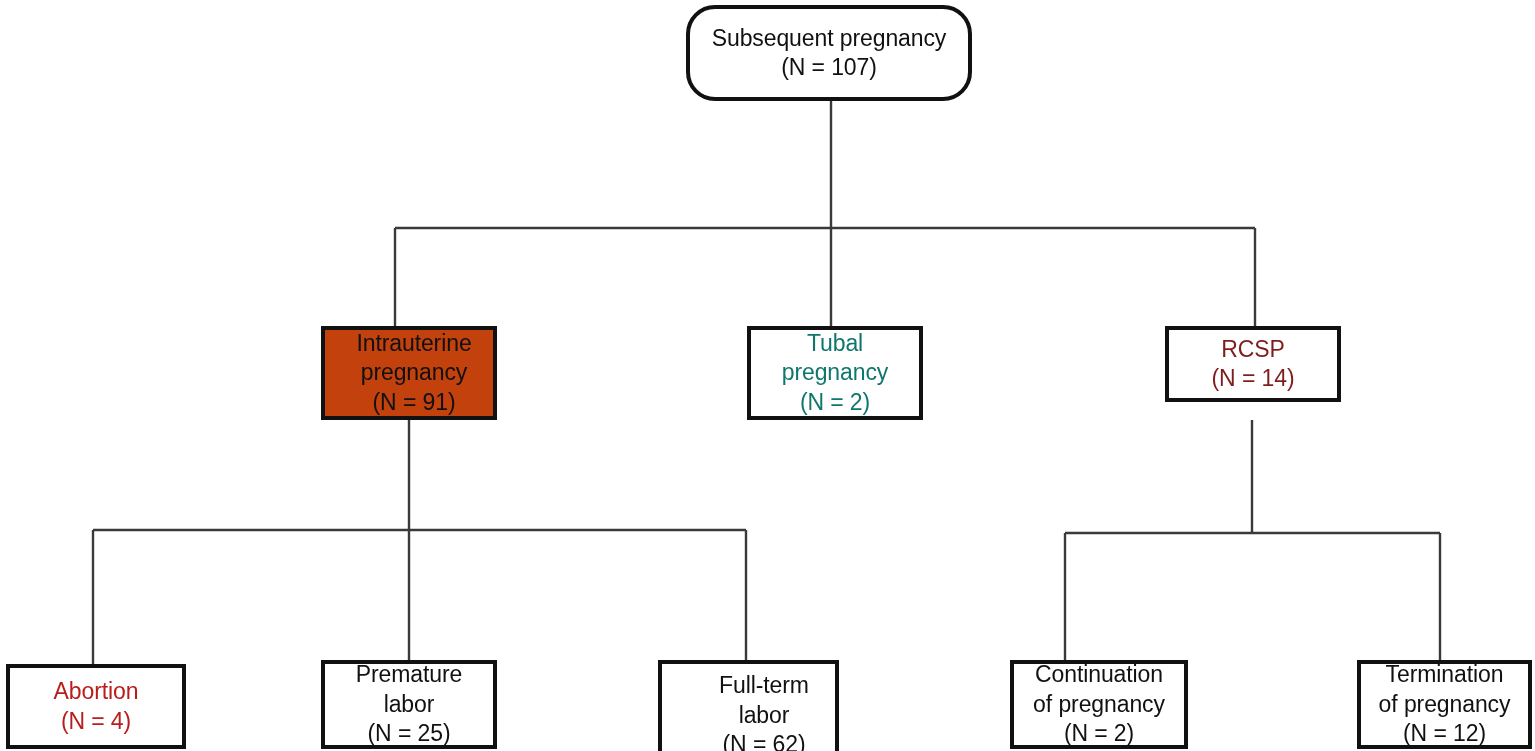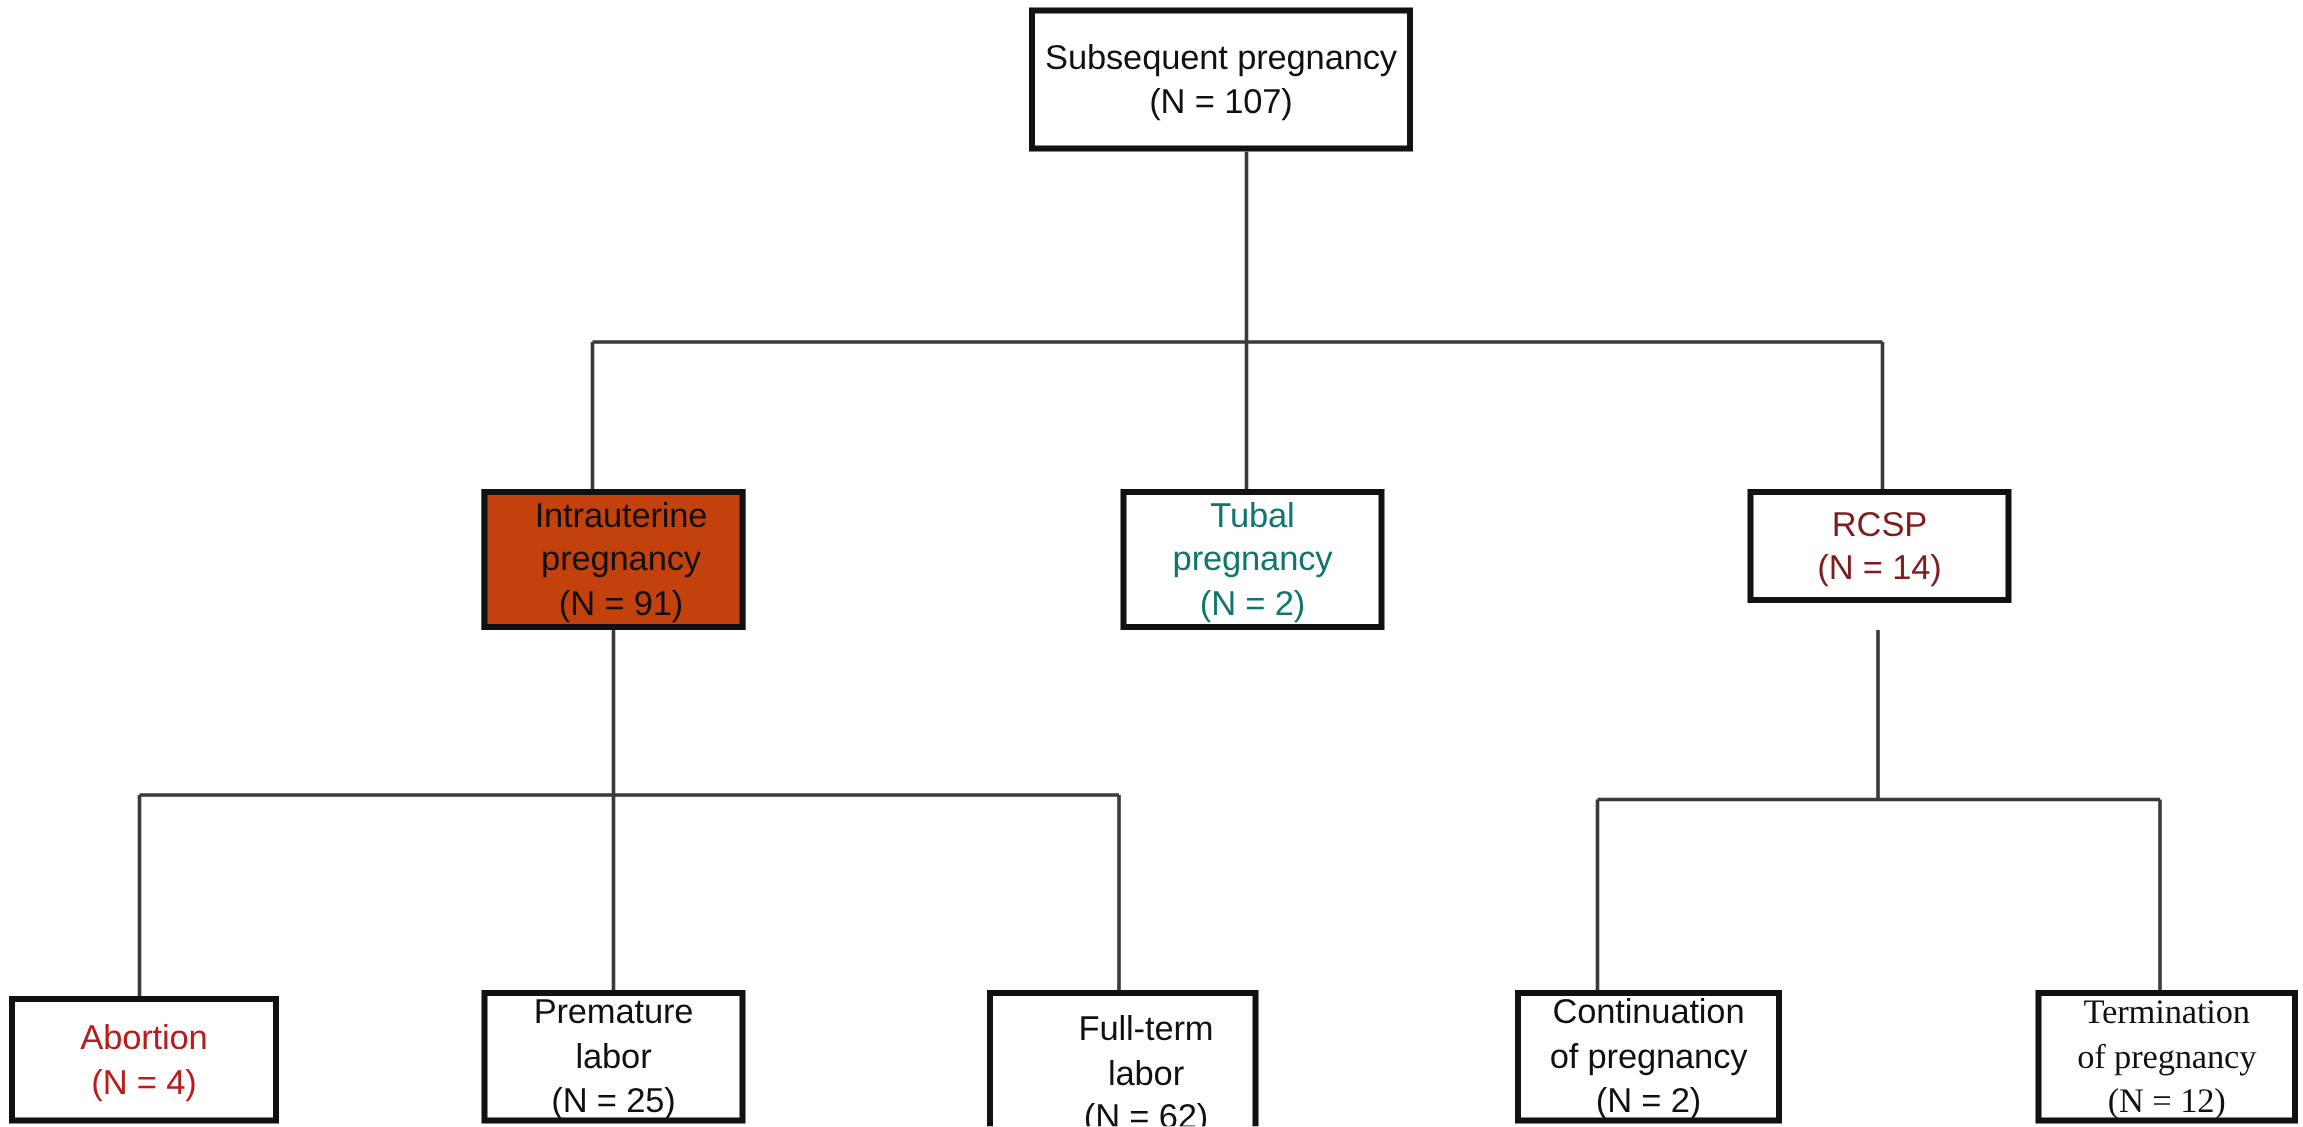--- a/index.html
+++ b/index.html
@@ -61,21 +61,21 @@
         <path d="M93,530 L93,664"></path>
         <path d="M746,530 L746,660"></path>
         <path d="M1252,420 L1252,533"></path>
         <path d="M1065,533 L1440,533"></path>
         <path d="M1065,533 L1065,660"></path>
         <path d="M1440,533 L1440,660"></path>
       </g>
   </svg>
 
   <div id="nodes">
-      <div class="node" style="left: 686px; top: 5px; width: 256px; height: 96px; border-color: rgb(17, 17, 17); background: rgb(255, 255, 255); color: rgb(17, 17, 17);">
+      <div class="node" style="left: 686px; top: 5px; width: 286px; height: 96px; border-color: rgb(17, 17, 17); background: rgb(255, 255, 255); color: rgb(17, 17, 17); border-radius: 29px;">
         <span class="line">Subsequent pregnancy</span>
         <span class="line">(N = 107)</span>
       </div>
       <div class="node" style="left: 321px; top: 326px; width: 176px; height: 94px; border-color: rgb(17, 17, 17); background: #c2410c; color: rgb(17, 17, 17); padding-left: 10px;">
         <span class="line">Intrauterine</span>
         <span class="line">pregnancy</span>
         <span class="line">(N = 91)</span>
       </div>
       <div class="node" style="left: 747px; top: 326px; width: 176px; height: 94px; border-color: rgb(17, 17, 17); background: rgb(255, 255, 255); color: #0f766e;">
         <span class="line">Tubal</span>
@@ -98,20 +98,20 @@
       <div class="node" style="left: 658px; top: 660px; width: 181px; height: 111px; border-color: rgb(17, 17, 17); background: rgb(255, 255, 255); color: rgb(17, 17, 17); padding-left: 31px;">
         <span class="line">Full-term</span>
         <span class="line">labor</span>
         <span class="line">(N = 62)</span>
       </div>
       <div class="node" style="left: 1010px; top: 660px; width: 178px; height: 89px; border-color: rgb(17, 17, 17); background: rgb(255, 255, 255); color: rgb(17, 17, 17);">
         <span class="line">Continuation</span>
         <span class="line">of pregnancy</span>
         <span class="line">(N = 2)</span>
       </div>
-      <div class="node" style="left: 1357px; top: 660px; width: 175px; height: 89px; border-color: rgb(17, 17, 17); background: rgb(255, 255, 255); color: rgb(17, 17, 17); font-family: Liberation Serif, serif;">
+      <div class="node" style="left: 1357px; top: 660px; width: 175px; height: 89px; border-color: rgb(17, 17, 17); background: rgb(255, 255, 255); color: rgb(17, 17, 17);">
         <span class="line">Termination</span>
         <span class="line">of pregnancy</span>
         <span class="line">(N = 12)</span>
       </div>
     </div>
 
 </div>
 
 </body></html>

